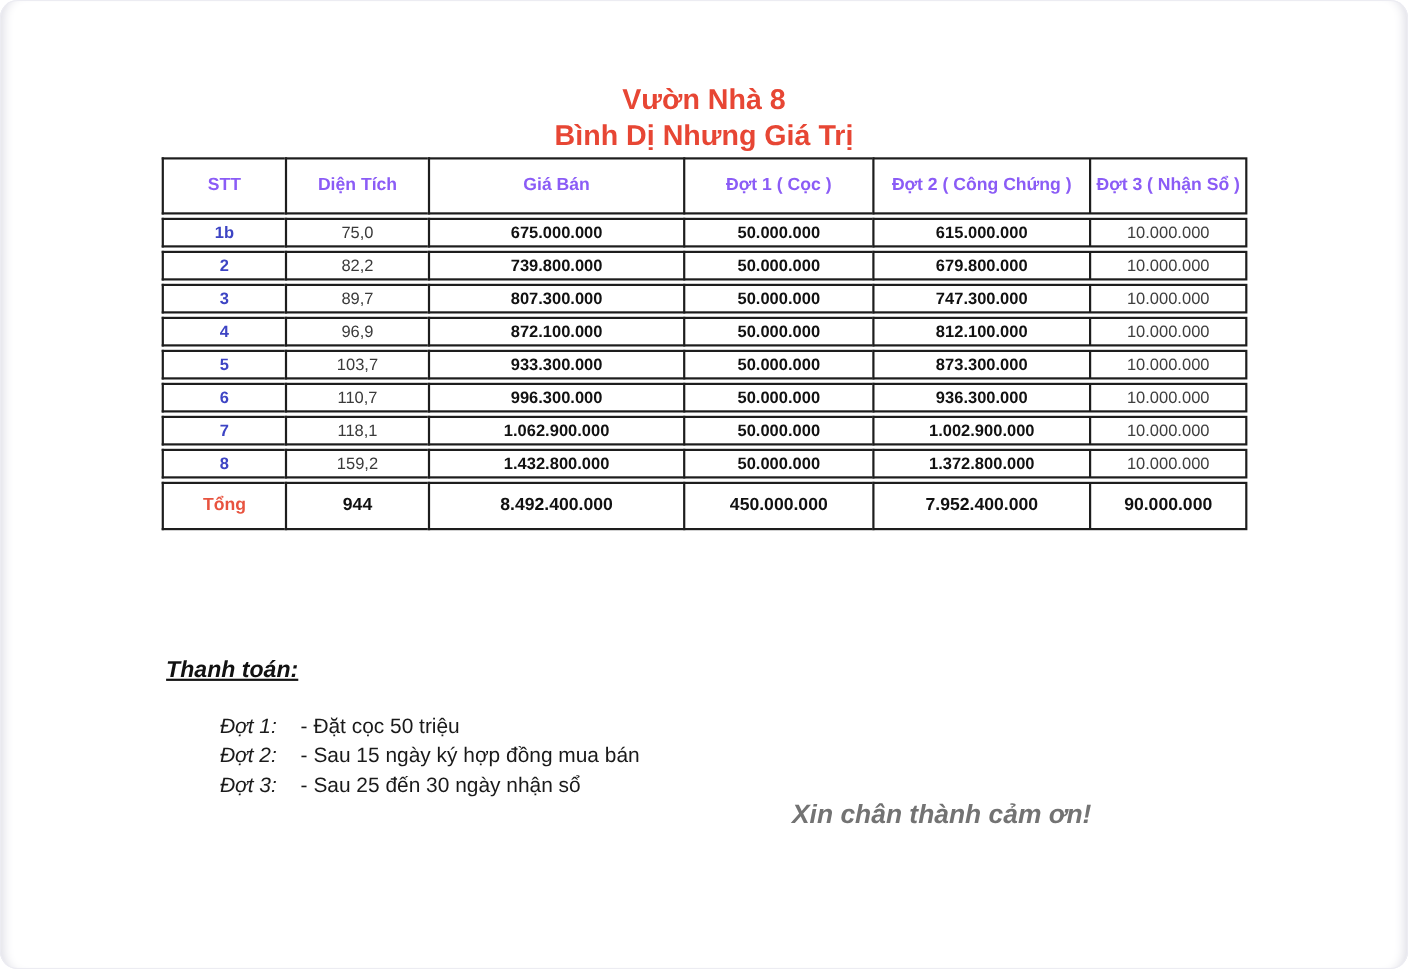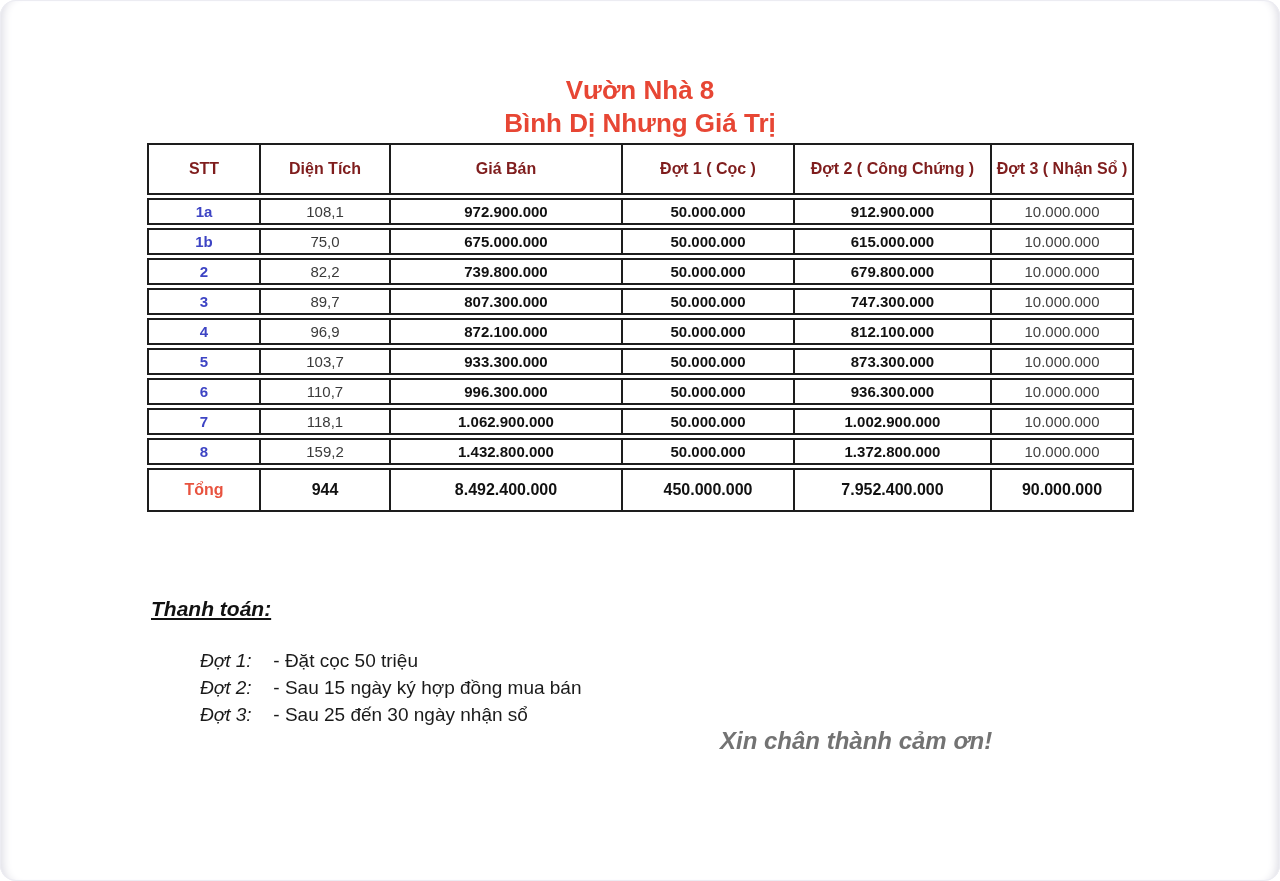--- a/index.html
+++ b/index.html
@@ -60,21 +60,21 @@
     overflow: hidden;
     white-space: nowrap;
   }
   .price-table th:last-child, .price-table td:last-child {
     border-right: 2px solid #1d1d1d;
   }
   .price-table thead th {
     height: 52px;
     font-size: 16px;
     font-weight: bold;
-    color: #7f1d1d;
+    color: #8b5cf6;
   }
   .price-table tbody td { height: 27px; }
   .price-table tr.total-row td {
     height: 44px;
     font-weight: bold;
     font-size: 16px;
     color: #111111;
   }
   td.cell-stt   { color: #3d44c4; font-weight: bold; }
   td.cell-area  { color: #3a3a3a; font-weight: normal; }
@@ -136,28 +136,20 @@
       <tr>
         <th>STT</th>
         <th>Diện Tích</th>
         <th>Giá Bán</th>
         <th>Đợt 1 ( Cọc )</th>
         <th>Đợt 2 ( Công Chứng )</th>
         <th>Đợt 3 ( Nhận Sổ )</th>
       </tr>
     </thead>
     <tbody>
-      <tr>
-        <td class="cell-stt">1a</td>
-        <td class="cell-area">108,1</td>
-        <td class="cell-money">972.900.000</td>
-        <td class="cell-money">50.000.000</td>
-        <td class="cell-money">912.900.000</td>
-        <td class="cell-dot3">10.000.000</td>
-      </tr>
       <tr>
         <td class="cell-stt">1b</td>
         <td class="cell-area">75,0</td>
         <td class="cell-money">675.000.000</td>
         <td class="cell-money">50.000.000</td>
         <td class="cell-money">615.000.000</td>
         <td class="cell-dot3">10.000.000</td>
       </tr>
       <tr>
         <td class="cell-stt">2</td>

